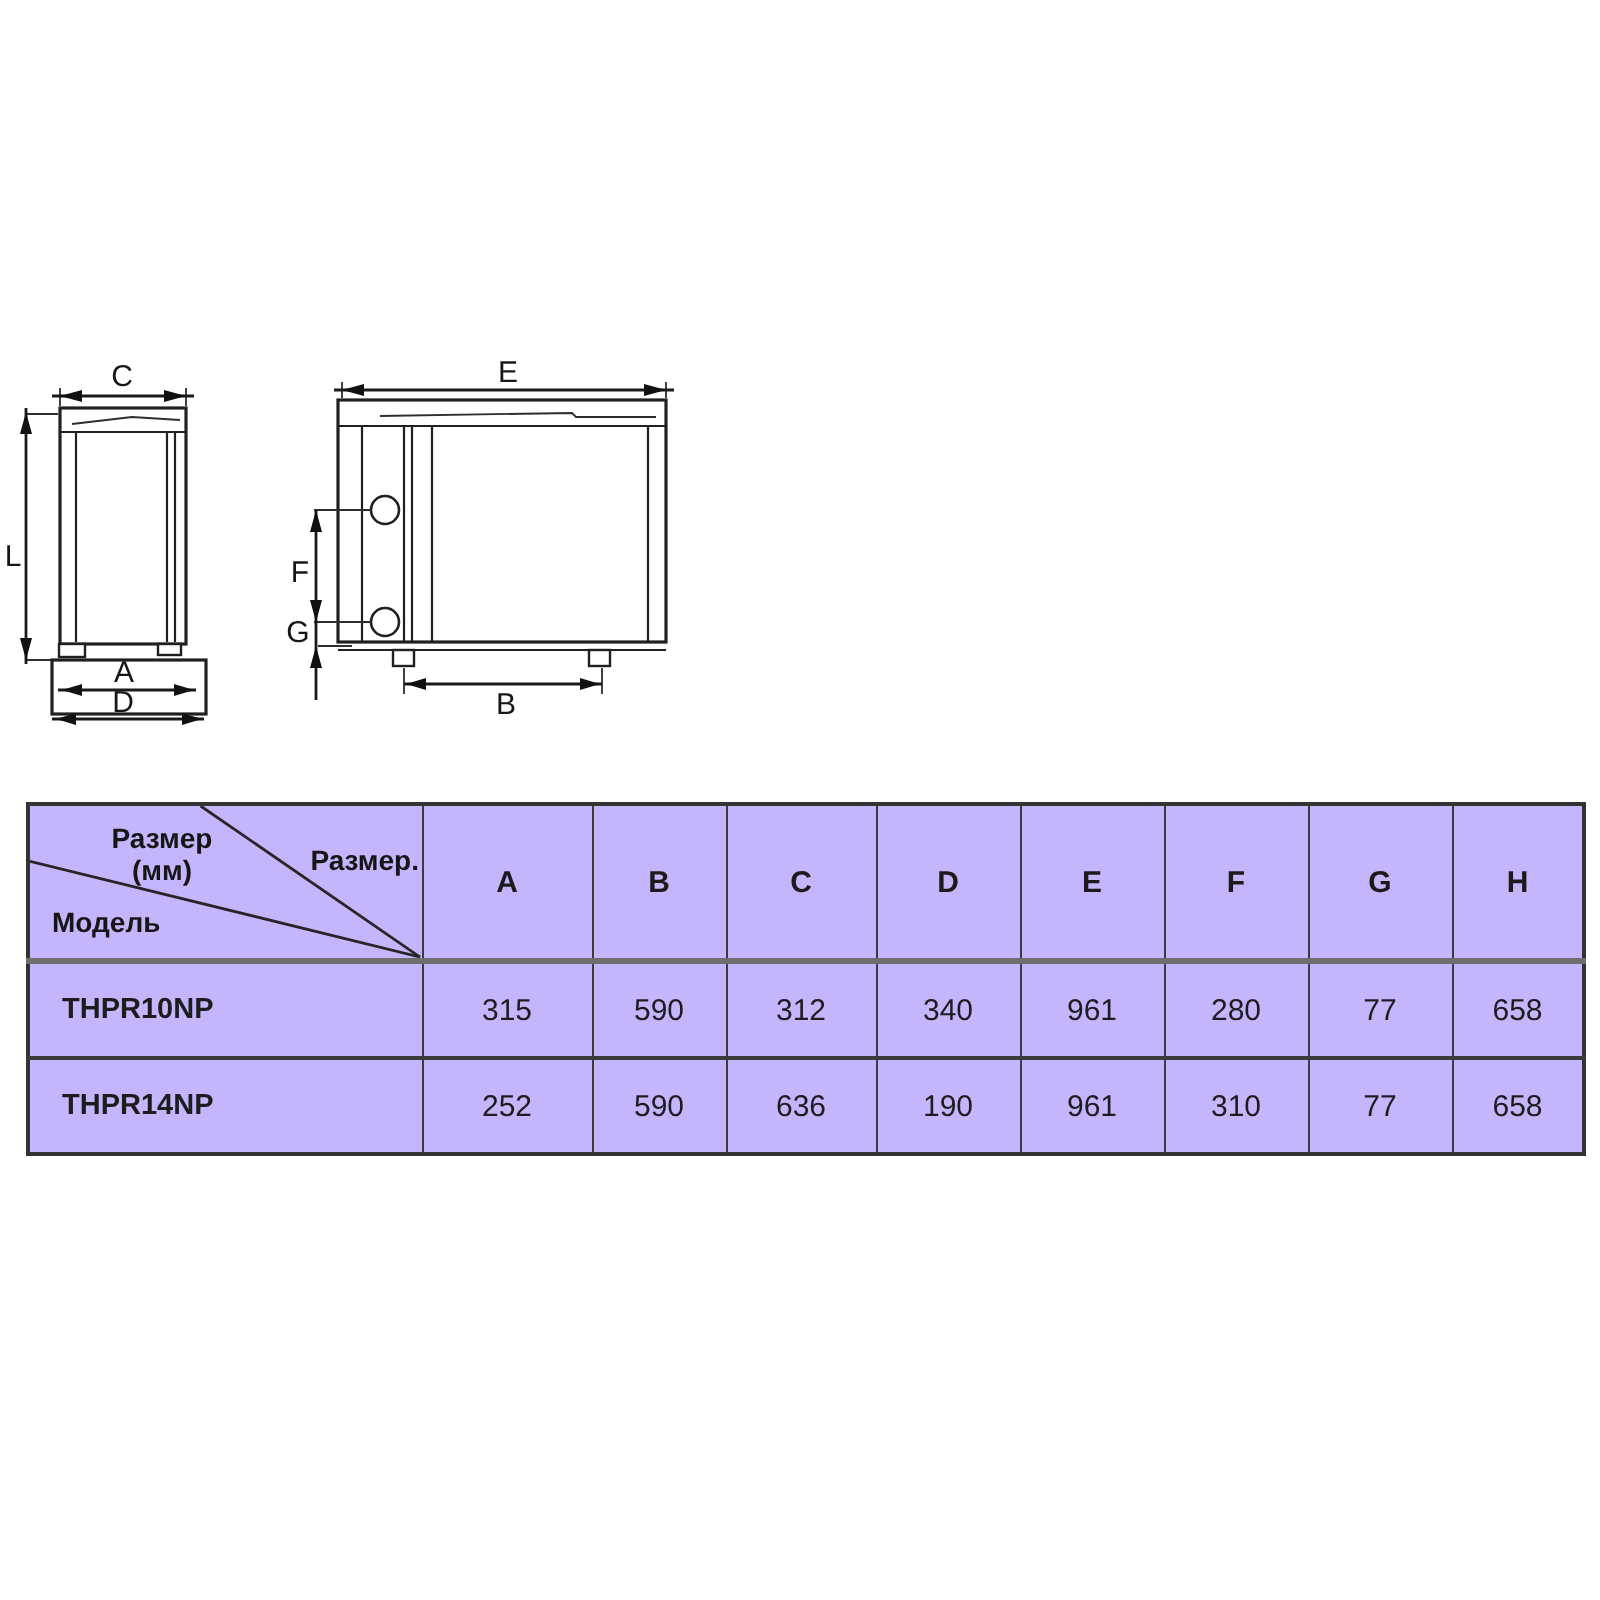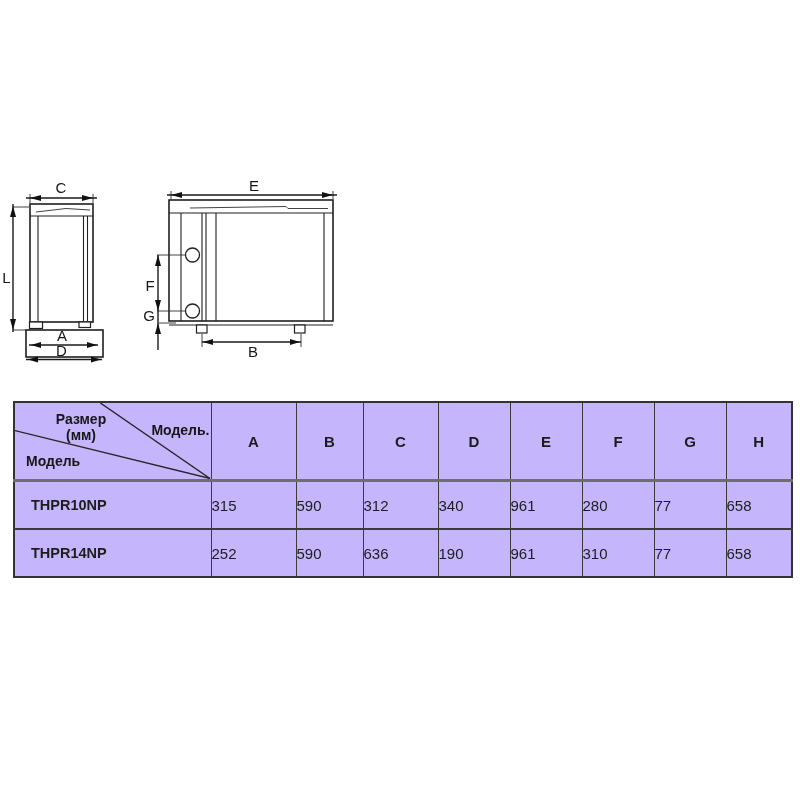--- a/index.html
+++ b/index.html
@@ -27,21 +27,21 @@
     position:absolute; left:13px; top:401px; width:778px;
     border-collapse:collapse; table-layout:fixed; background:#c4b5fd;
     border:2px solid #333333; color:#1b1b1b;
   }
   table.dims th, table.dims td { border:1px solid #3b3b3b; padding:0; }
   table.dims thead th {
     height:76px; font-weight:bold; font-size:15px; text-align:center;
     border-bottom:3px solid #6e6e6e;
   }
   table.dims tbody td {
-    height:46px; text-align:left; font-size:15px; color:#1d1d1d;
+    height:46px; text-align:center; font-size:15px; color:#1d1d1d;
     border-top:2px solid #3b3b3b;
   }
   table.dims tbody td.model {
     text-align:left; padding-left:16px; font-weight:bold; font-size:14.5px;
   }
   th.corner { position:relative; font-weight:normal; }
   th.corner svg { position:absolute; left:0; top:0; width:100%; height:100%; }
   .corner-size {
     position:absolute; left:28px; top:8px; width:76px; text-align:center;
     font-size:14px; line-height:16px; color:#161616;
@@ -172,21 +172,21 @@
       <tr>
         <th class="corner">
           <svg viewBox="0 0 197 77" preserveAspectRatio="none">
             <line x1="86" y1="0" x2="196.5" y2="76.5" stroke="#262626" stroke-width="1.4"></line>
             <line x1="0" y1="28" x2="196.5" y2="76.5" stroke="#262626" stroke-width="1.4"></line>
           </svg>
           <div class="corner-size">
             <div>Размер</div>
             <div>(мм)</div>
           </div>
-          <div class="corner-designation">Модель.</div>
+          <div class="corner-designation">Размер.</div>
           <div class="corner-model">Модель</div>
         </th>
         <th>A</th>
         <th>B</th>
         <th>C</th>
         <th>D</th>
         <th>E</th>
         <th>F</th>
         <th>G</th>
         <th>H</th>

